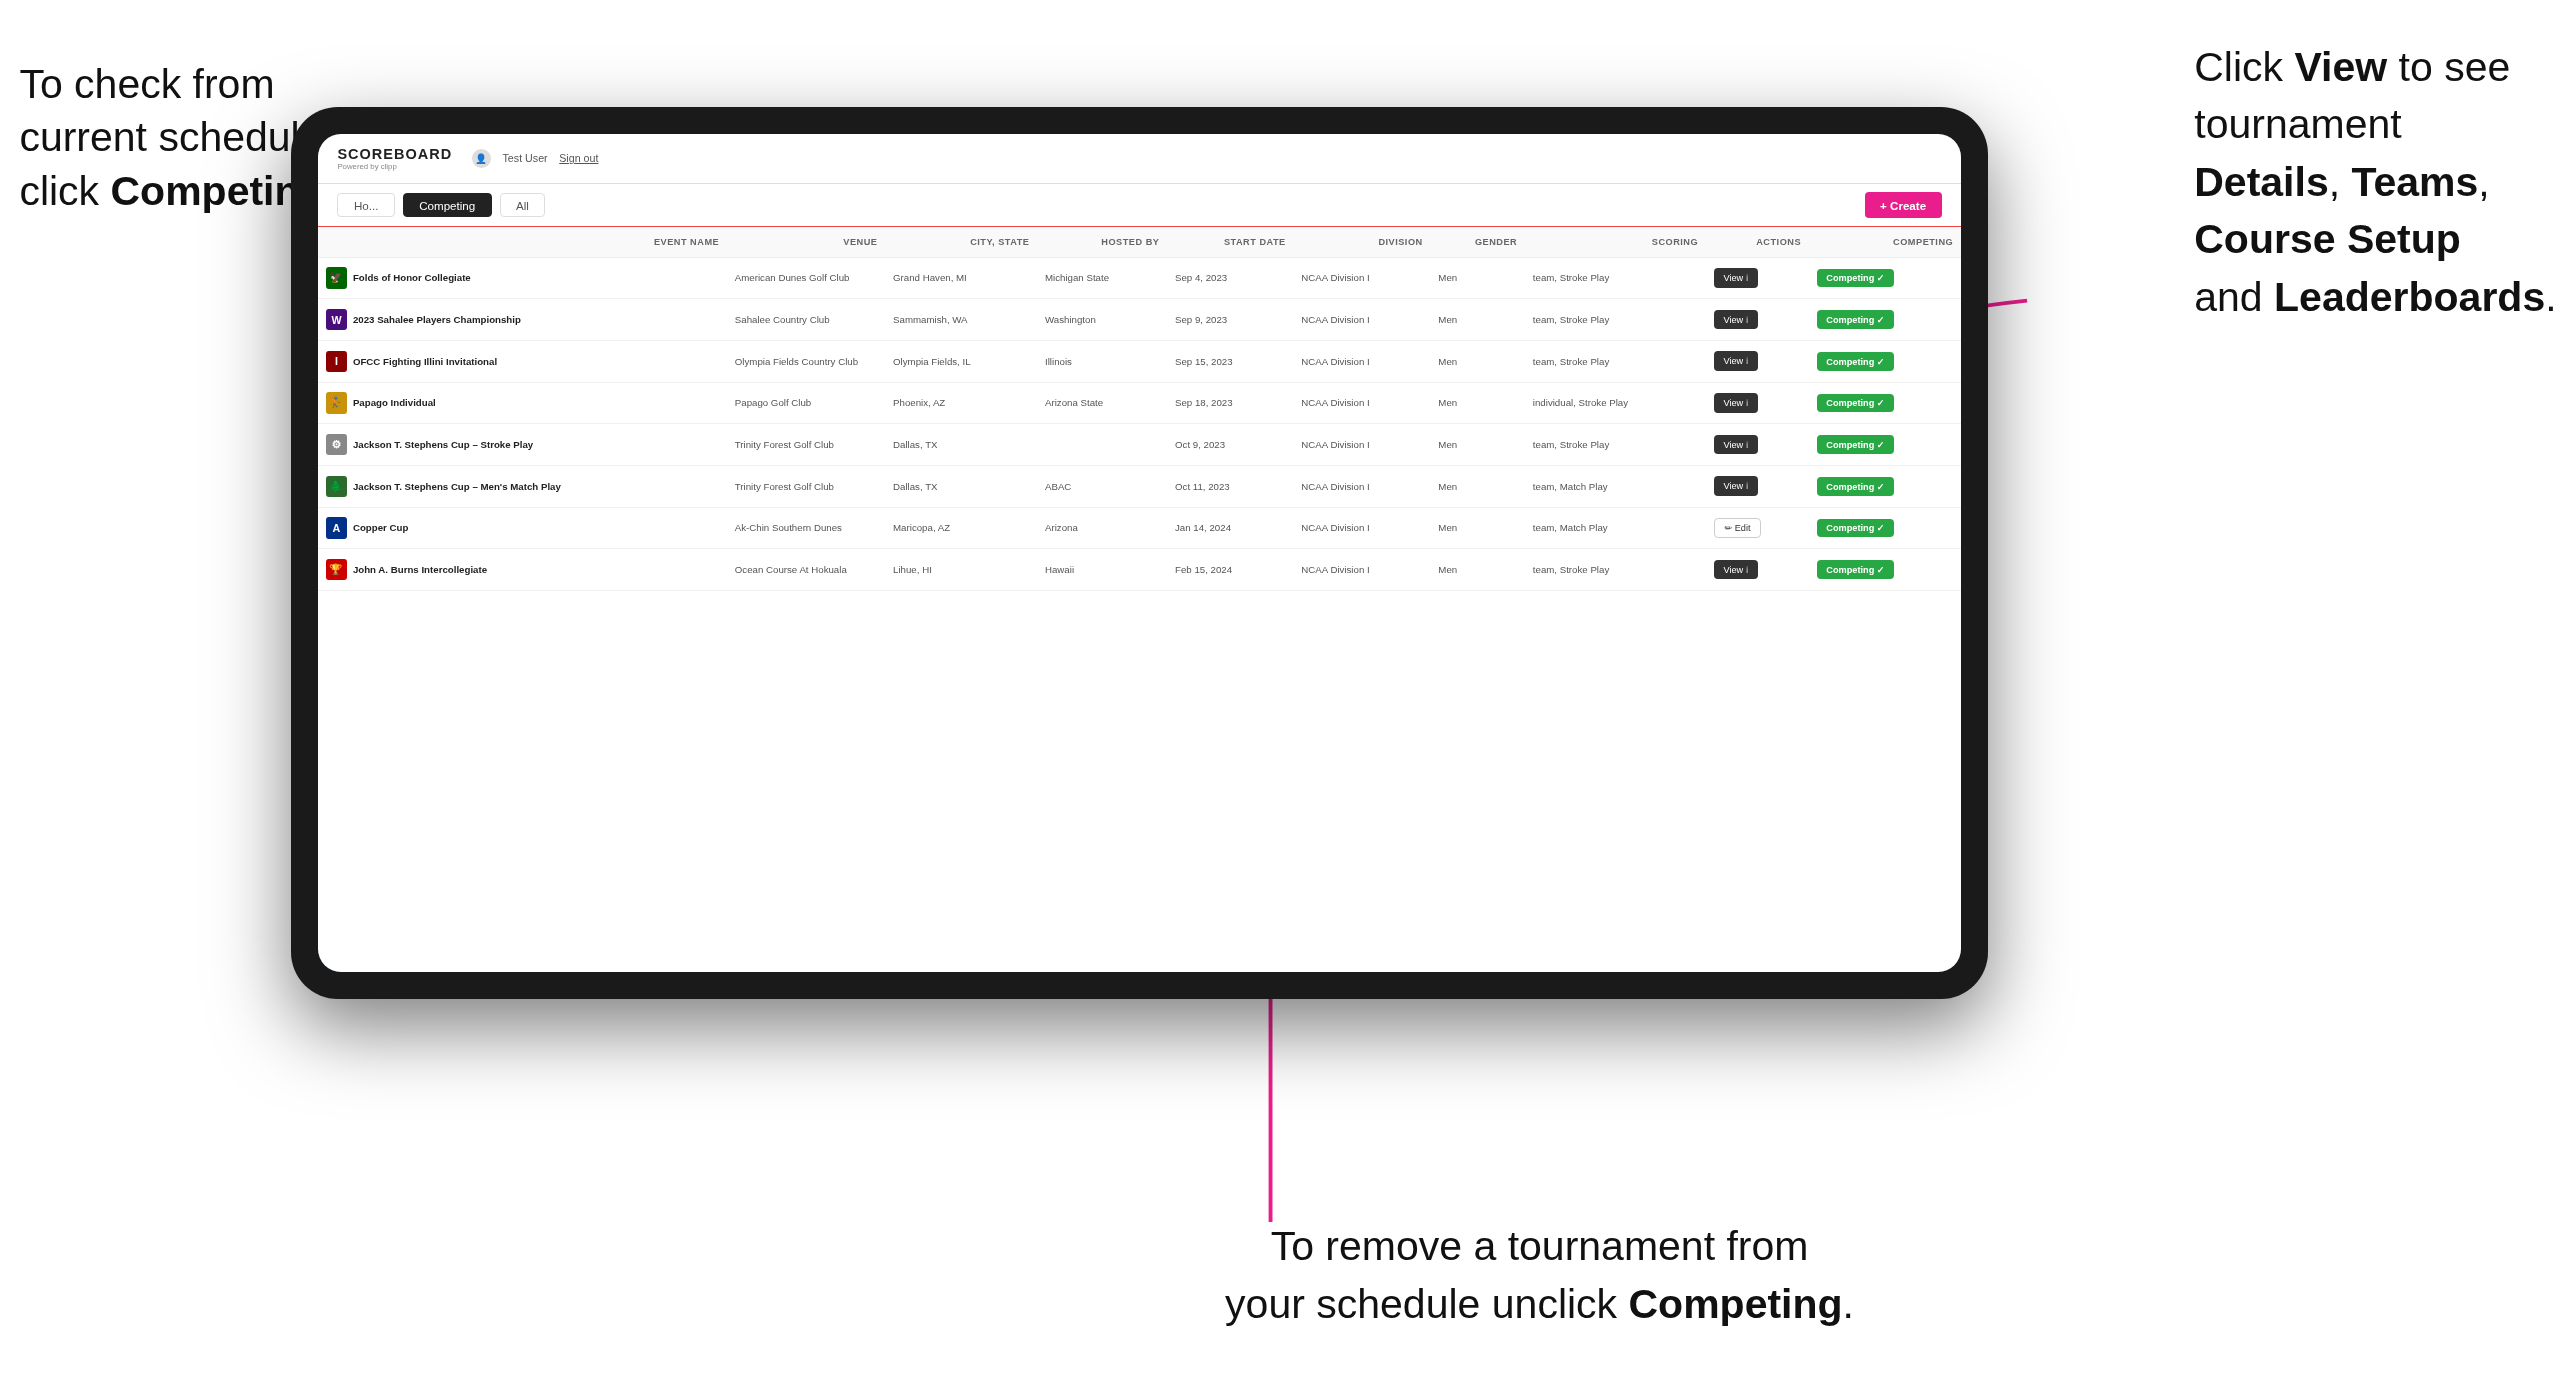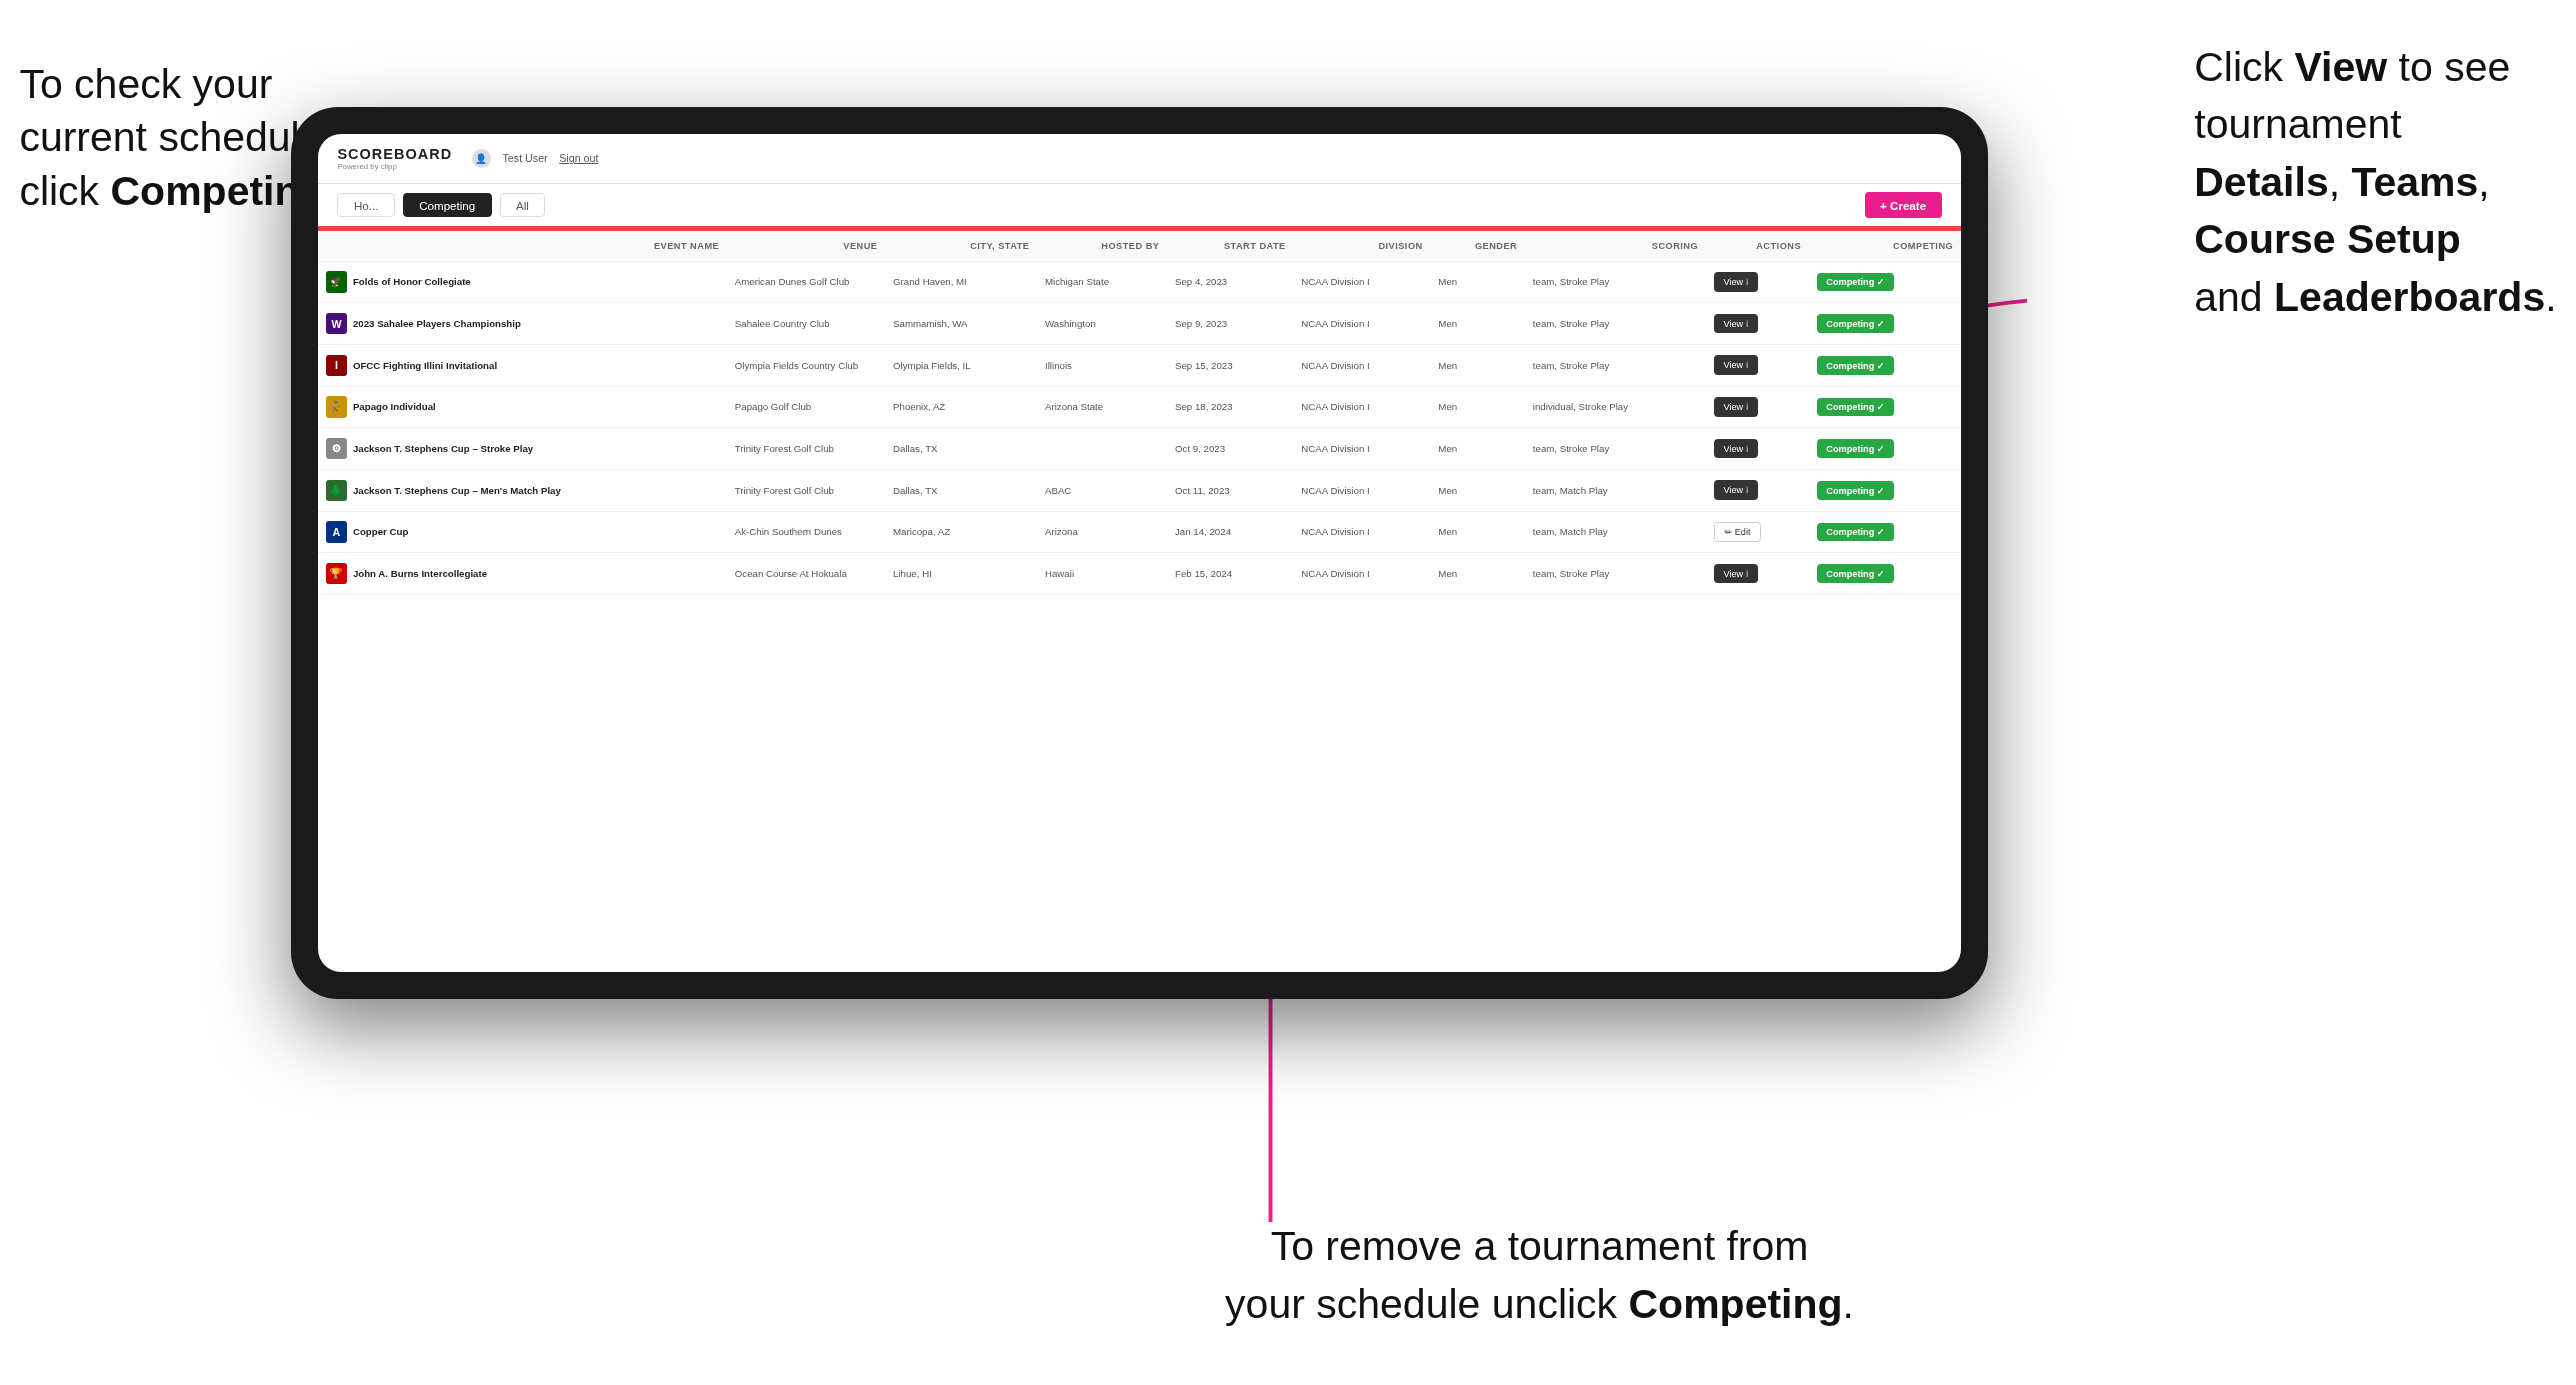--- a/index.html
+++ b/index.html
@@ -134,21 +134,21 @@
       border-radius: 50%;
       display: inline-flex;
       align-items: center;
       justify-content: center;
       font-size: 9.7px;
     }
 
     
     .sub-header {
       background: #fff;
-      border-bottom: 5px solid #ef4444;
+      border-bottom: 1px solid #ef4444;
       padding: 7.8px 19.4px;
       display: flex;
       align-items: center;
       gap: 7.8px;
       flex-shrink: 0;
     }
 
     .tab-btn {
       padding: 4.8px 15.5px;
       border-radius: 3.9px;
@@ -253,21 +253,21 @@
   </defs>
 
   <path d="M 370 320 Q 450 340 530 350" class="arrow-line"></path>
 
   <path d="M 2090 310 Q 1900 330 1800 400" class="arrow-line"></path>
 
   <line x1="1310" y1="1260" x2="1310" y2="880" stroke="#e91e8c" stroke-width="4" marker-end="url(#arrowhead)"></line>
 </svg>
 
 <div class="annotation-top-left">
-  <span>To check your</span><br>
+  <span>To check from</span><br>
   <span>current schedule,</span><br>
   <span>click </span><strong>Competing</strong><span>.</span>
 </div>
 
 <div class="annotation-top-right">
   <span>Click </span><strong>View</strong><span> to see</span><br>
   <span>tournament</span><br>
   <strong>Details</strong><span>, </span><strong>Teams</strong><span>,</span><br>
   <strong>Course Setup</strong><br>
   <span> and </span><strong>Leaderboards</strong><span>.</span>

